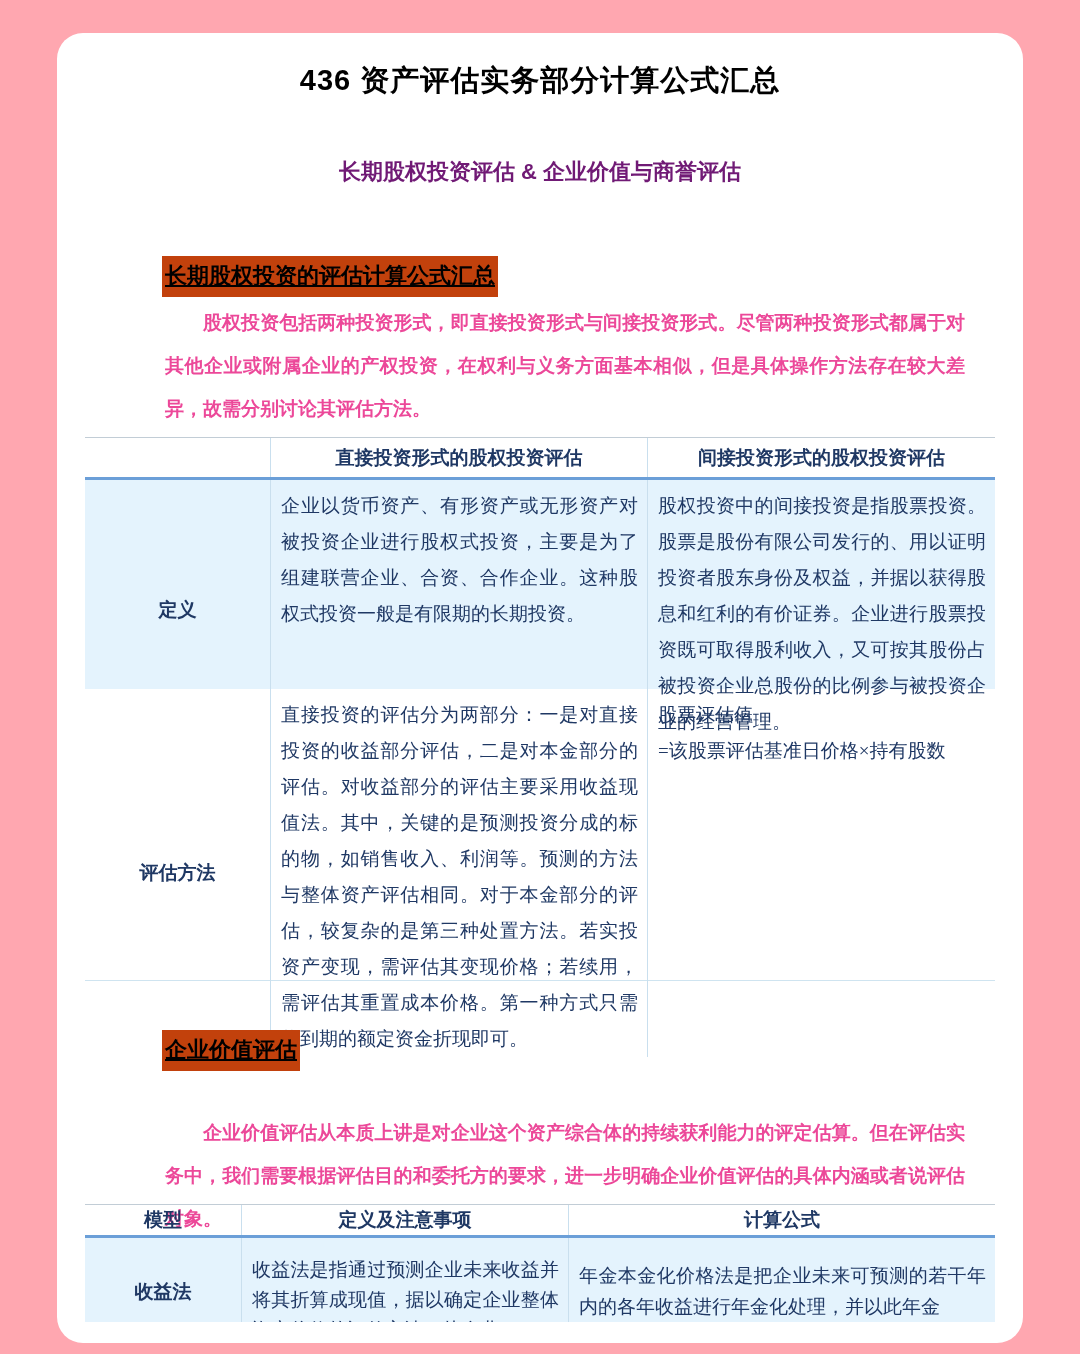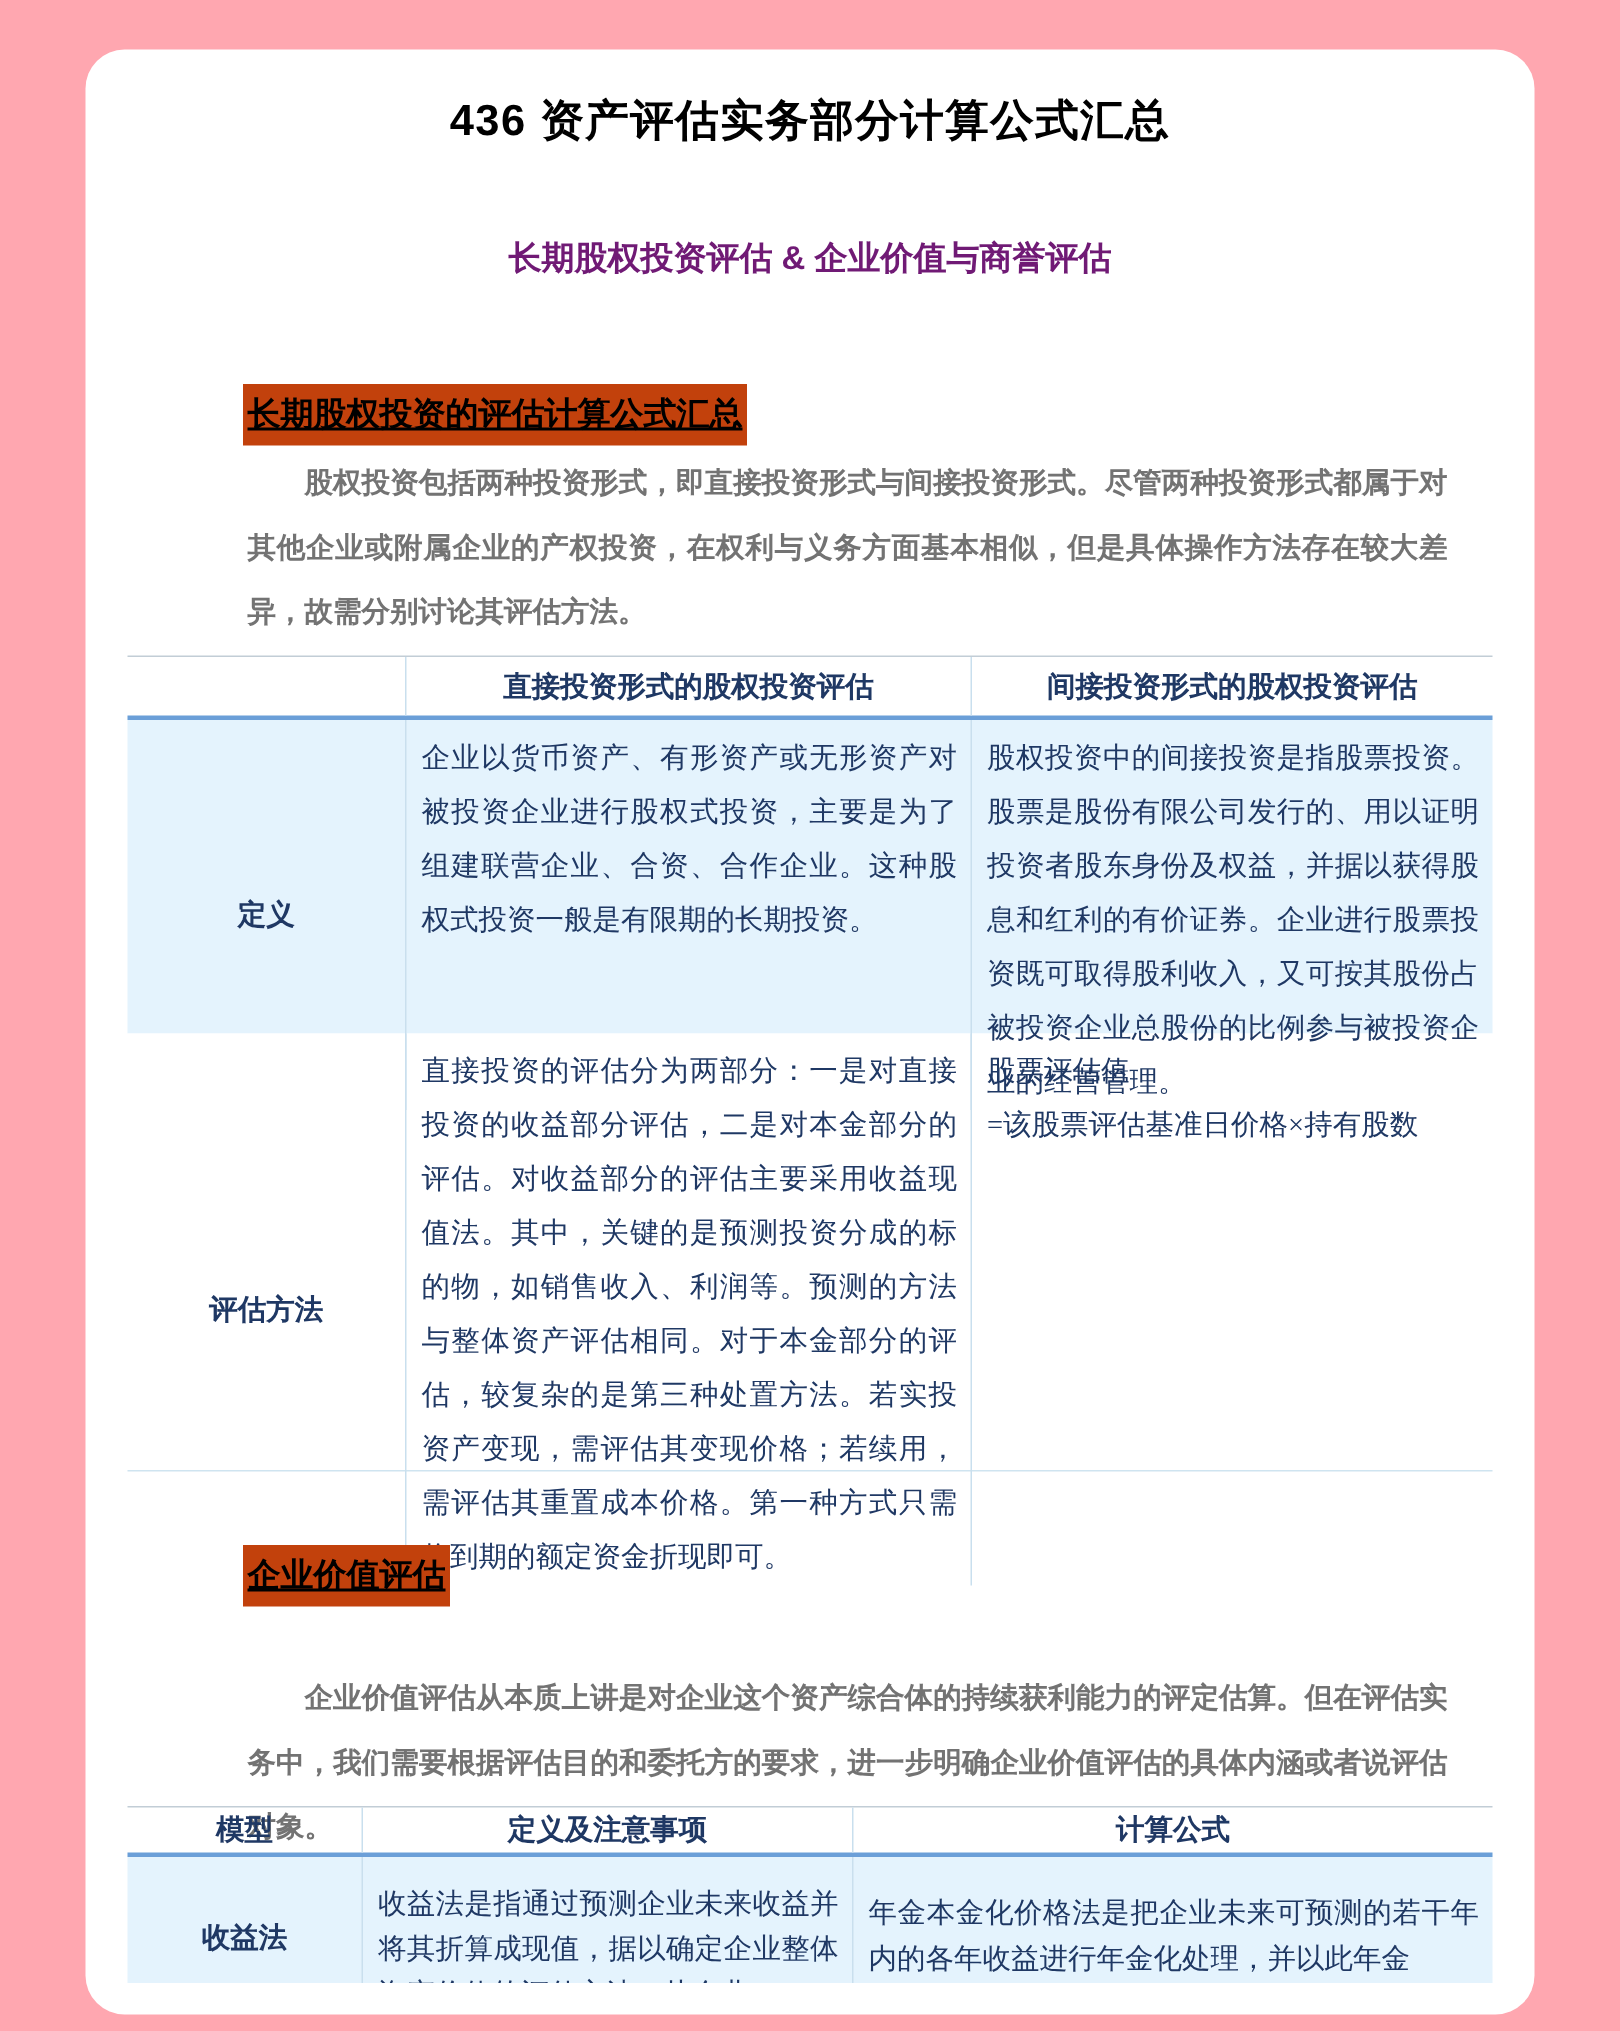--- a/index.html
+++ b/index.html
@@ -47,21 +47,21 @@
   }
   .hl-1 { top: 223px; }
   .hl-2 { top: 997px; }
   .intro {
     position: absolute;
     left: 108px;
     width: 800px;
     font-size: 19px;
     font-weight: 600;
     line-height: 43px;
-    color: #737373;
+    color: #ec4899;
     text-align: justify;
     text-indent: 2em;
   }
   .intro-1 { top: 268px; }
   .intro-2 { top: 1078px; }
   .tbl {
     position: absolute;
     left: 28px;
     width: 910px;
     color: #1F3864;

